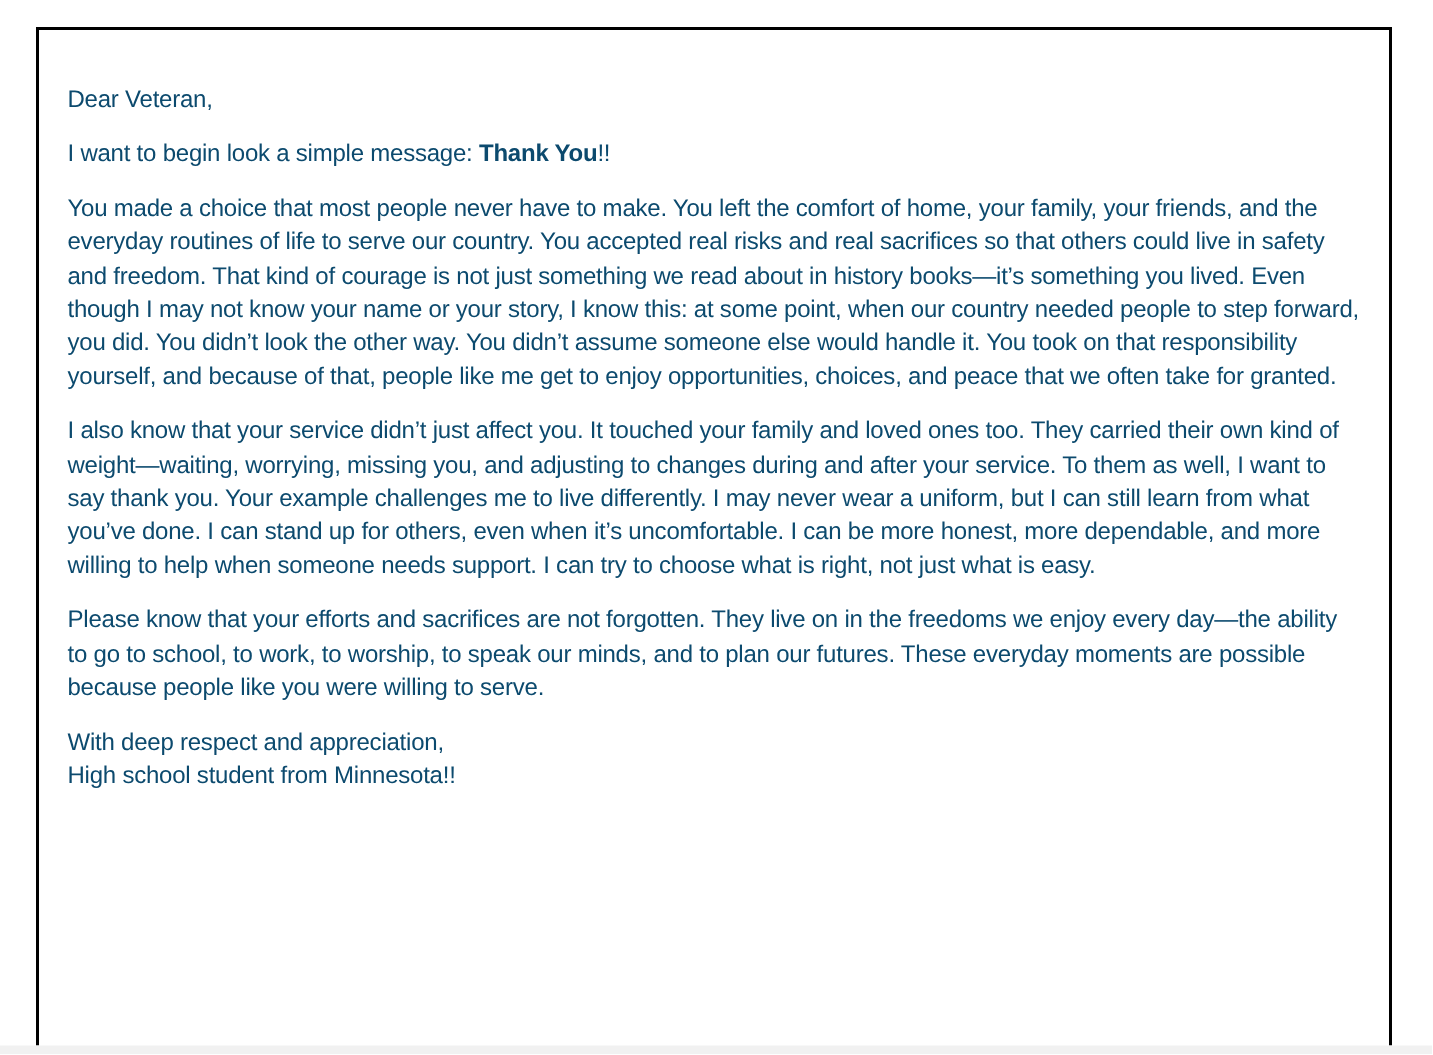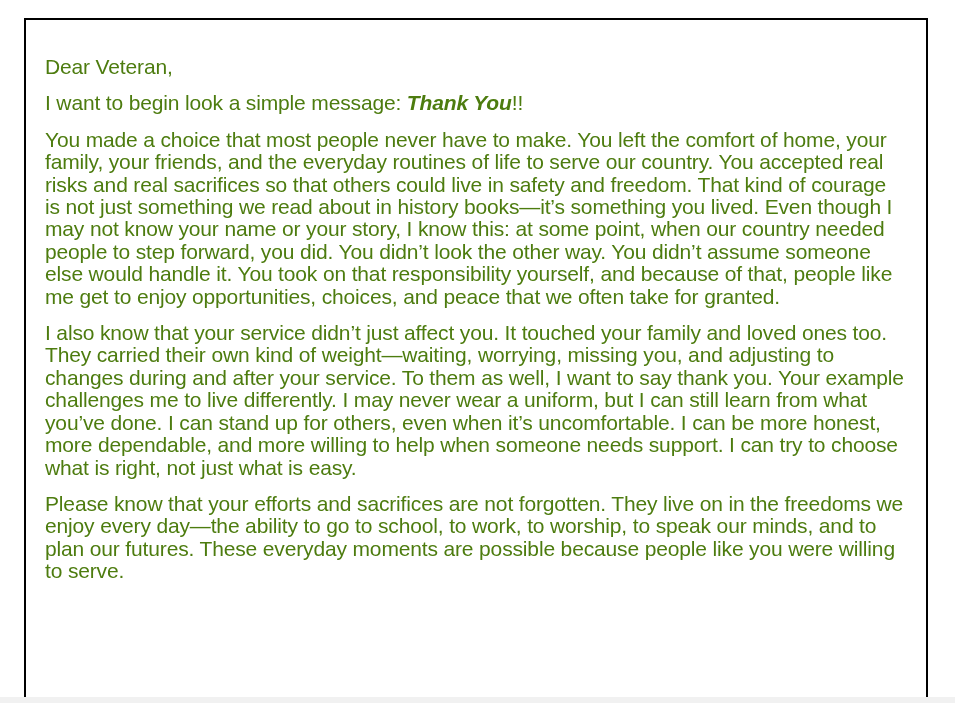--- a/index.html
+++ b/index.html
@@ -21,32 +21,31 @@
     top: 18px;
     width: 904px;
     height: 679px;
     box-sizing: border-box;
     border: 2px solid #000000;
     border-bottom: none;
     background: #ffffff;
   }
   .letter-content {
     padding: 36px 20px 0 19px;
-    font-size: 21px;
+    font-size: 16px;
     line-height: 22.4px;
     letter-spacing: -0.15px;
-    color: #4d7c0f;
+    color: #0c4a6e;
     text-align: left;
   }
   .letter-content p {
     margin: 0 0 14px 0;
   }
   .intro-bold {
     font-weight: bold;
-    font-style: italic;
   }
   .closing-block {
     margin: 0;
   }
   .bottom-strip {
     position: absolute;
     left: 0;
     bottom: 0;
     width: 955px;
     height: 6px;
@@ -57,16 +56,20 @@
 <body>
 
 <div class="page">
   <div class="letter-box">
     <div class="letter-content">
       <p>Dear Veteran,</p>
       <p><span>I want to begin look a simple message: </span><span class="intro-bold">Thank You</span><span>!!</span></p>
       <p>You made a choice that most people never have to make. You left the comfort of home, your family, your friends, and the everyday routines of life to serve our country. You accepted real risks and real sacrifices so that others could live in safety and freedom. That kind of courage is not just something we read about in history books—it’s something you lived. Even though I may not know your name or your story, I know this: at some point, when our country needed people to step forward, you did. You didn’t look the other way. You didn’t assume someone else would handle it. You took on that responsibility yourself, and because of that, people like me get to enjoy opportunities, choices, and peace that we often take for granted.</p>
       <p>I also know that your service didn’t just affect you. It touched your family and loved ones too. They carried their own kind of weight—waiting, worrying, missing you, and adjusting to changes during and after your service. To them as well, I want to say thank you. Your example challenges me to live differently. I may never wear a uniform, but I can still learn from what you’ve done. I can stand up for others, even when it’s uncomfortable. I can be more honest, more dependable, and more willing to help when someone needs support. I can try to choose what is right, not just what is easy.</p>
       <p>Please know that your efforts and sacrifices are not forgotten. They live on in the freedoms we enjoy every day—the ability to go to school, to work, to worship, to speak our minds, and to plan our futures. These everyday moments are possible because people like you were willing to serve.</p>
+      <p class="closing-block">
+        <span>With deep respect and appreciation,</span><br>
+        <span>High school student from Minnesota!!</span>
+      </p>
     </div>
   </div>
   <div class="bottom-strip"></div>
 </div>
 
 </body></html>

